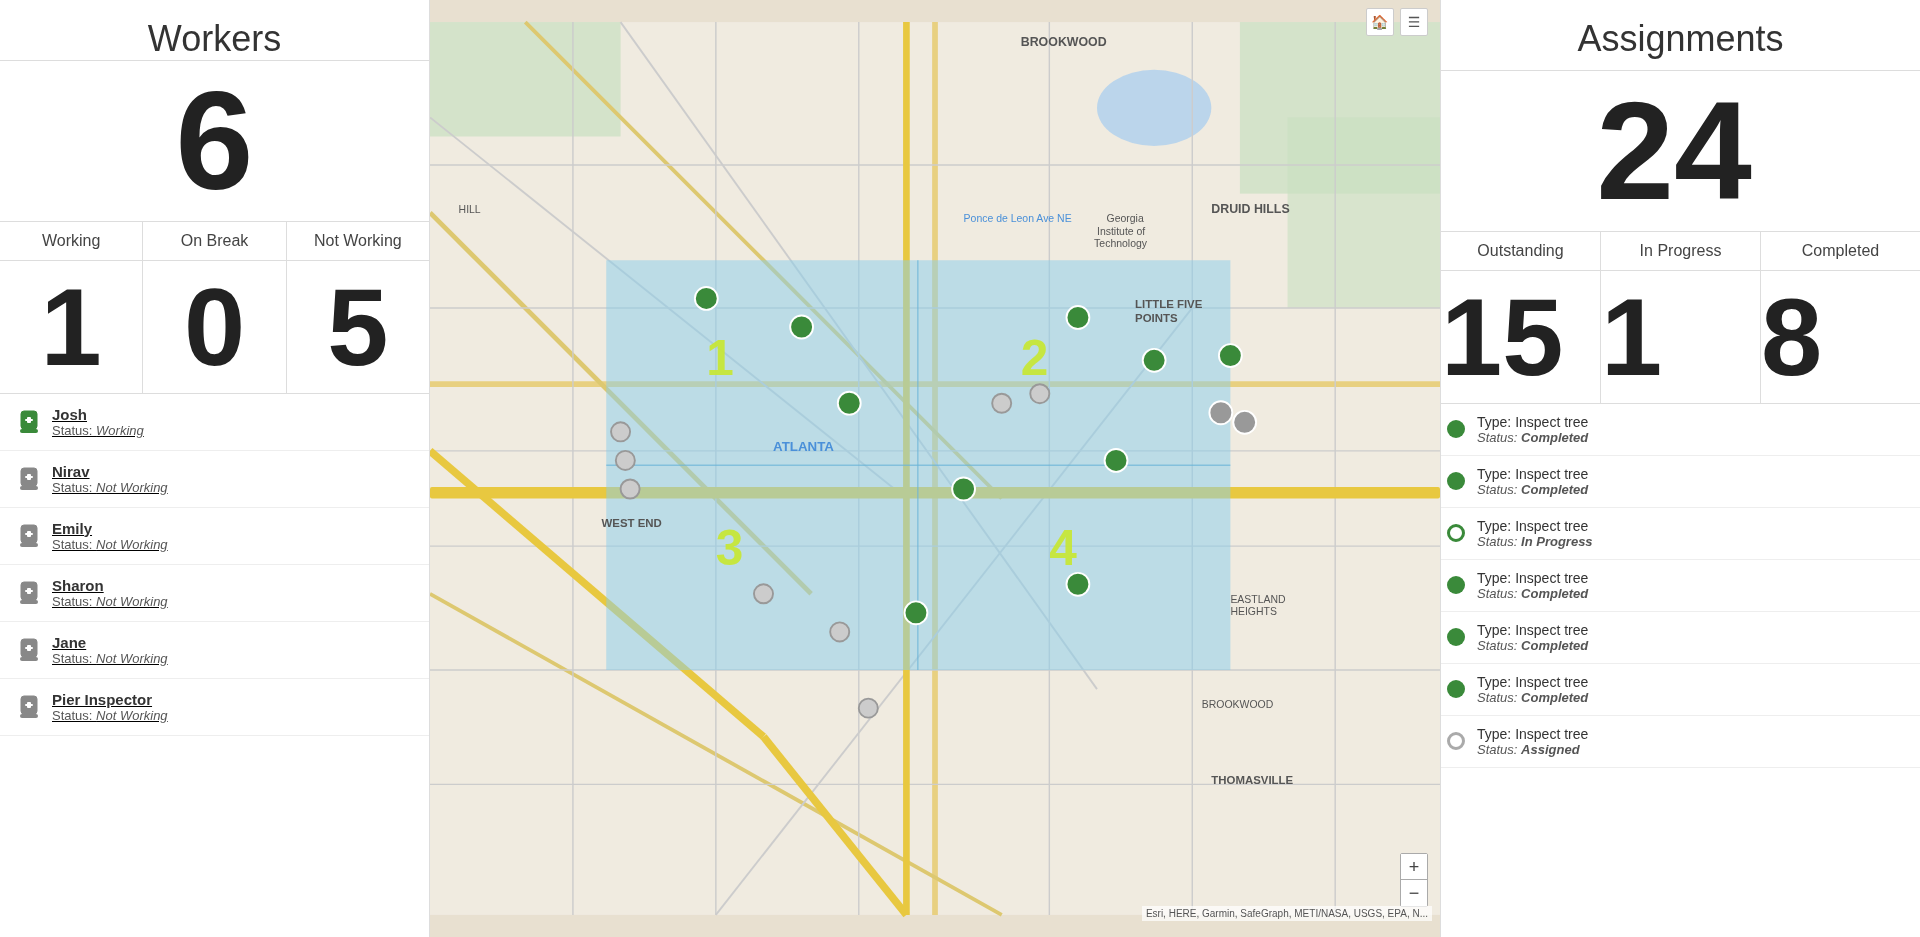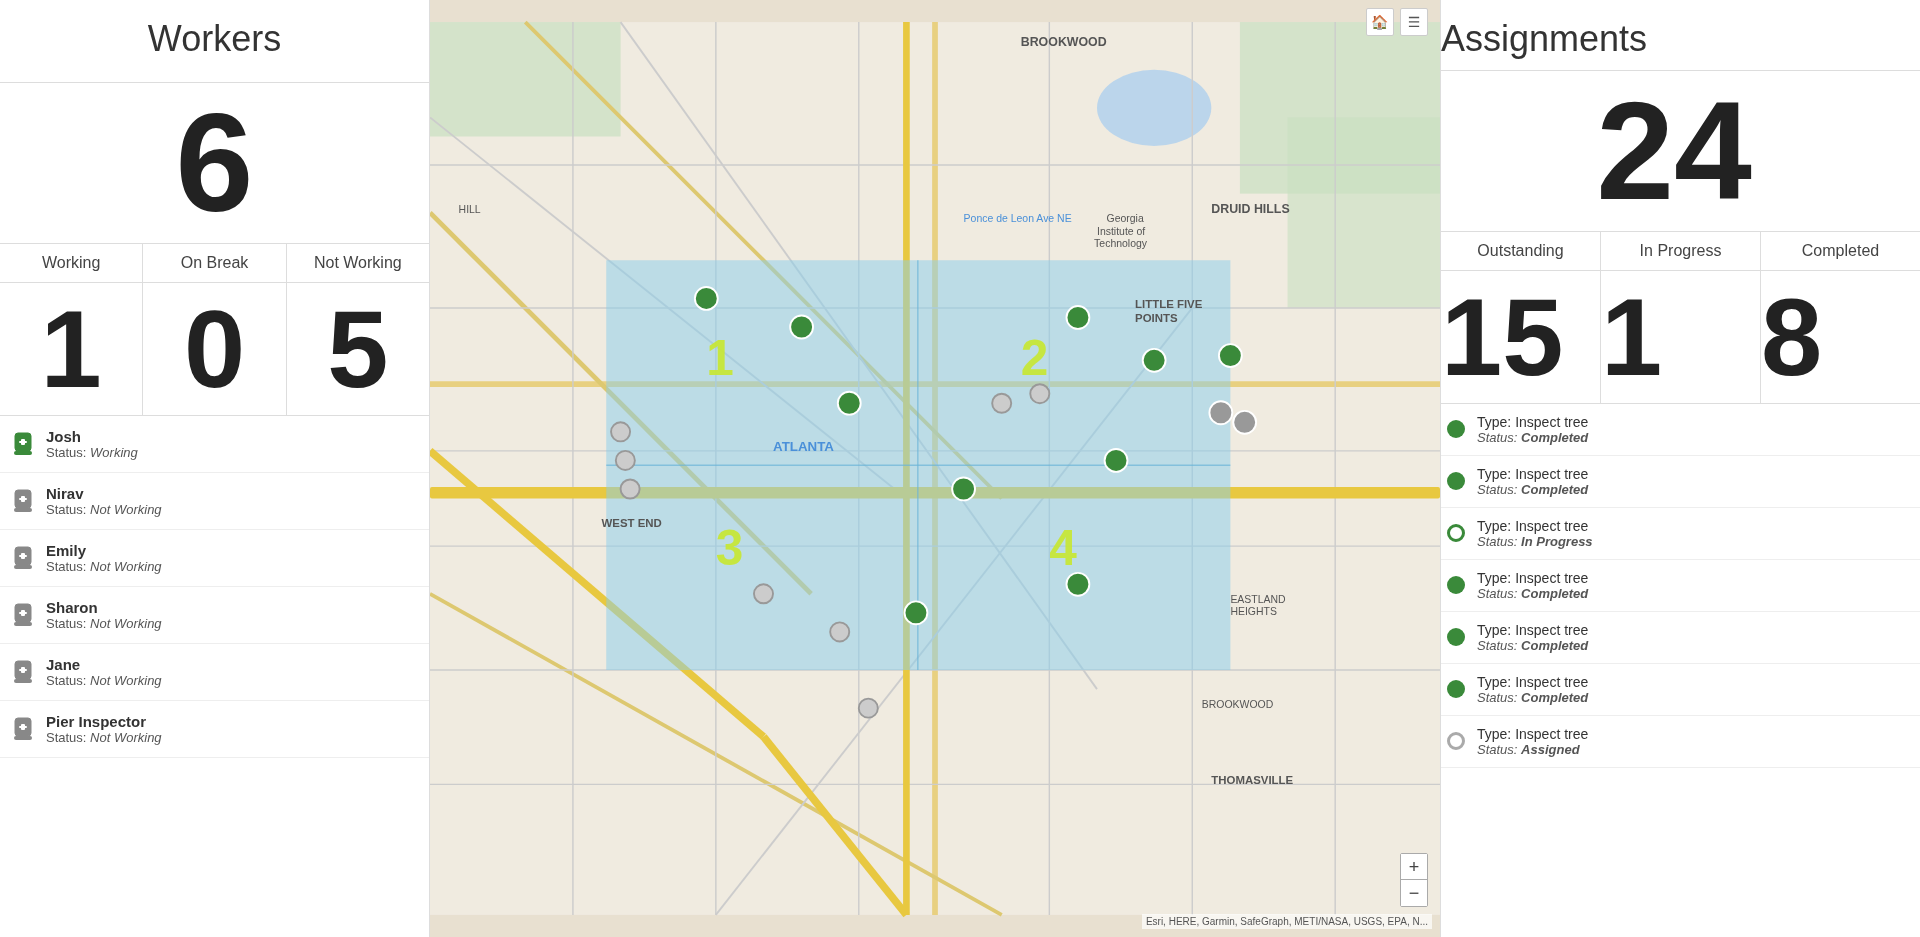--- a/index.html
+++ b/index.html
@@ -17,21 +17,21 @@
       width: 430px;
       min-width: 430px;
       background: #fff;
       border-right: 1px solid #ddd;
       display: flex;
       flex-direction: column;
     }
 
     .workers-header {
       text-align: center;
-      padding: 18px 0 22px 0;
+      padding: 18px 0 0 0;
       border-bottom: 1px solid #ddd;
     }
 
     .workers-header h1 {
       font-size: 36px;
       font-weight: 300;
       color: #333;
     }
 
     .workers-big-number {
@@ -77,22 +77,23 @@
     .workers-status-numbers div:last-child { border-right: none; }
 
     .worker-list {
       flex: 1;
       overflow-y: auto;
     }
 
     .worker-item {
       display: flex;
       align-items: center;
-      padding: 12px 12px;
+      padding: 12px 18px;
       border-bottom: 1px solid #eee;
+      text-decoration: underline;
     }
 
     .worker-icon {
       width: 22px;
       height: 26px;
       margin-right: 12px;
       flex-shrink: 0;
     }
 
     .worker-icon svg {
@@ -134,21 +135,21 @@
       position: relative;
     }
 
     .map-svg {
       width: 100%;
       height: 100%;
     }
 
     .map-attribution {
       position: absolute;
-      bottom: 8px;
+      bottom: 16px;
       right: 8px;
       font-size: 10px;
       color: #555;
       background: rgba(255,255,255,0.7);
       padding: 2px 4px;
     }
 
     .map-zoom-controls {
       position: absolute;
       bottom: 30px;
@@ -204,21 +205,21 @@
     .assignments-panel {
       width: 480px;
       min-width: 480px;
       background: #fff;
       border-left: 1px solid #ddd;
       display: flex;
       flex-direction: column;
     }
 
     .assignments-header {
-      text-align: left;
+      text-align: center;
       padding: 18px 0 10px 0;
       border-bottom: 1px solid #ddd;
     }
 
     .assignments-header h1 {
       font-size: 36px;
       font-weight: 300;
       color: #333;
     }
 

